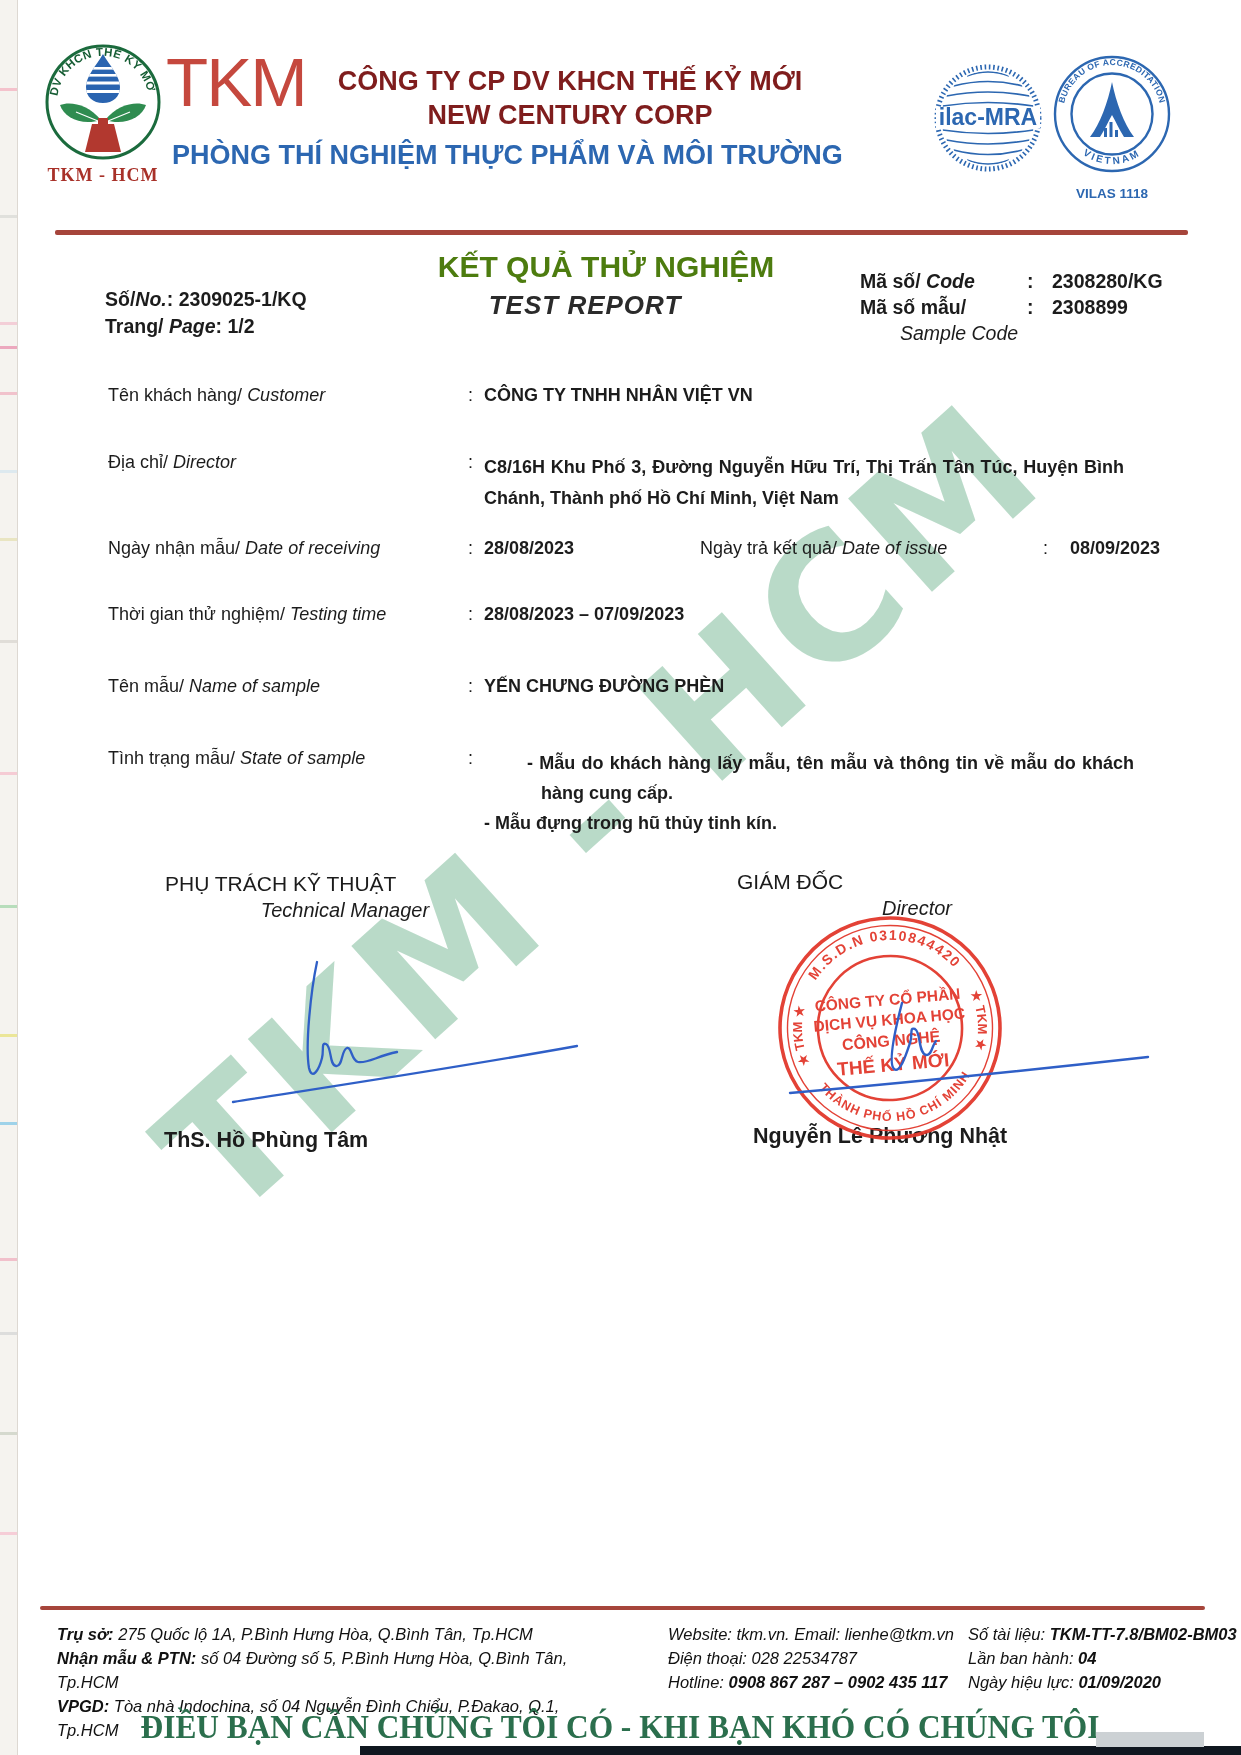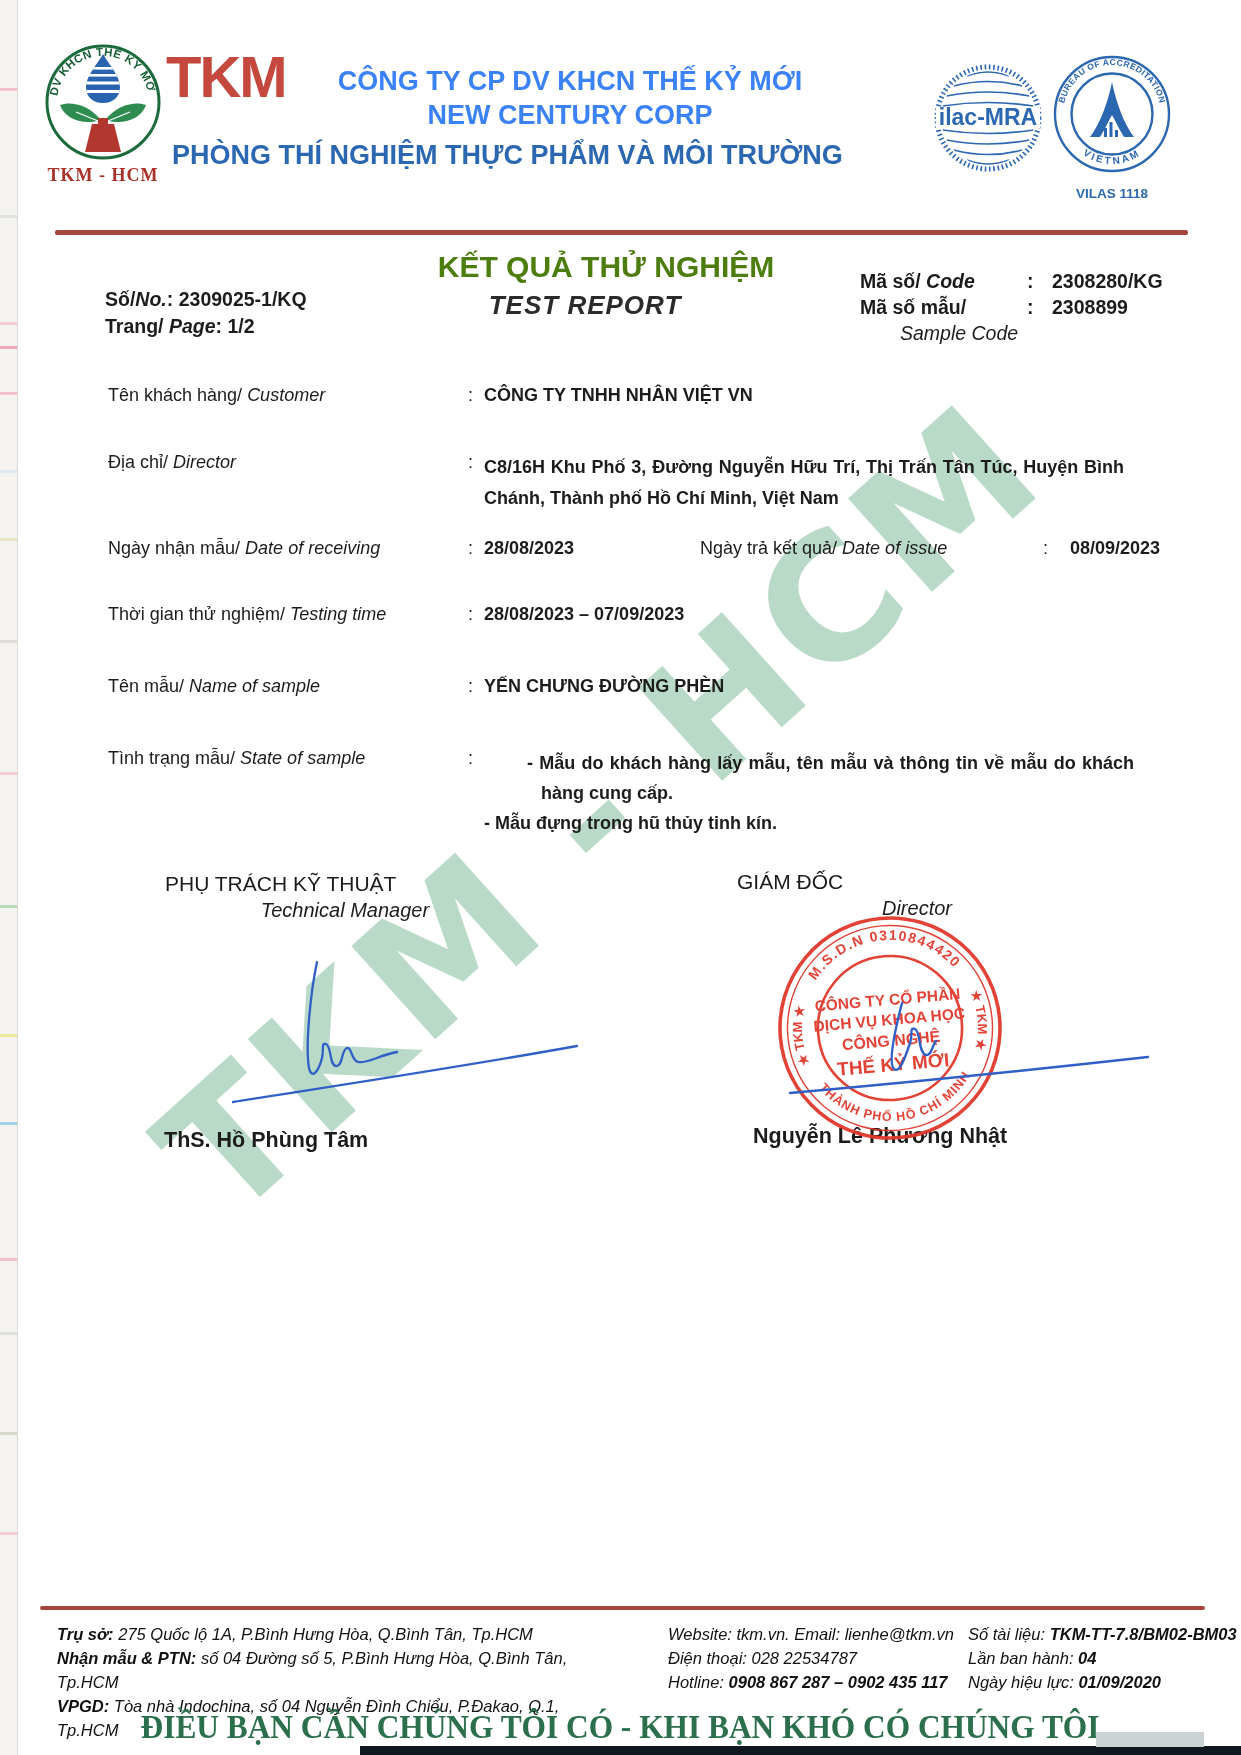--- a/index.html
+++ b/index.html
@@ -9,22 +9,22 @@
   .z1{z-index:1}.z2{z-index:2}.z3{z-index:3}.z4{z-index:4}
 
   
   .edge-strip{left:0;top:0;width:17px;height:1755px;background:#f5f3ef;z-index:5;}
   .edge-strip .tick{position:absolute;left:0;width:17px;height:3px;opacity:.85;}
   .page-edge-line{left:17px;top:0;width:1px;height:1755px;background:#ddd8d2;z-index:5;}
   .bottom-bar{left:360px;top:1746px;width:881px;height:9px;background:#101720;z-index:6;}
   .bottom-box{left:1096px;top:1732px;width:108px;height:15px;background:#ccd1d4;z-index:6;}
 
   
-  .brand-tkm{left:166px;top:48px;font-size:58px;font-weight:bold;letter-spacing:-2px;color:#c5483e;line-height:1;}
-  .co-lines{left:330px;top:64px;width:480px;text-align:center;color:#3b82f6;font-weight:bold;}
+  .brand-tkm{left:166px;top:48px;font-size:69px;font-weight:normal;letter-spacing:-2px;color:#c5483e;line-height:1;}
+  .co-lines{left:330px;top:64px;width:480px;text-align:center;color:#7f1d1d;font-weight:bold;}
   .co-l1{font-size:27px;line-height:34px;}
   .co-l2{font-size:27px;line-height:34px;}
   .co-l3{left:172px;top:140px;width:680px;color:#2c67b1;font-weight:bold;font-size:27px;}
   .rule{height:5px;background:#a6453b;border-radius:2px;}
   .rule-top{left:55px;top:230px;width:1133px;}
   .rule-bottom{left:40px;top:1606px;width:1165px;height:4px;}
 
   
   .meta{font-size:19.5px;font-weight:bold;color:#1c1c1c;}
   .it{font-style:italic;}

